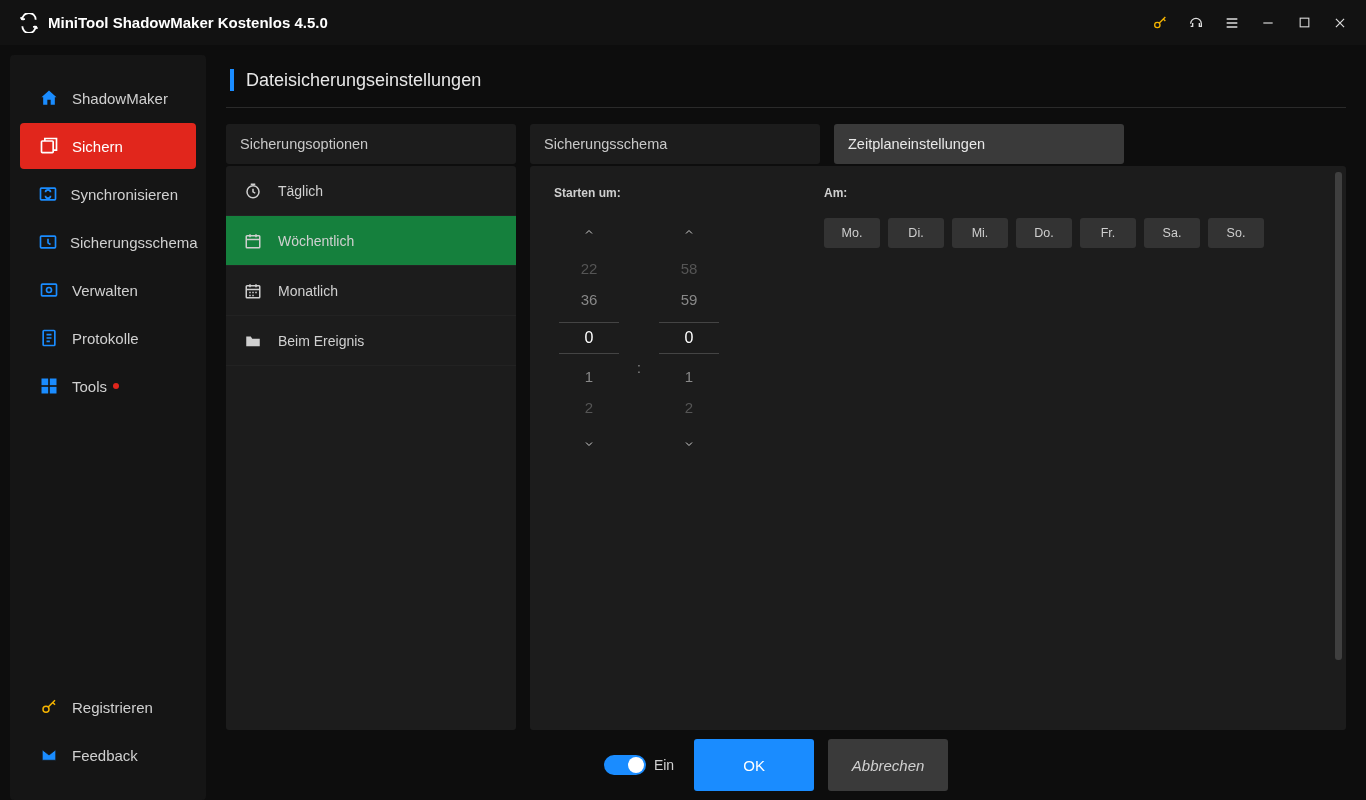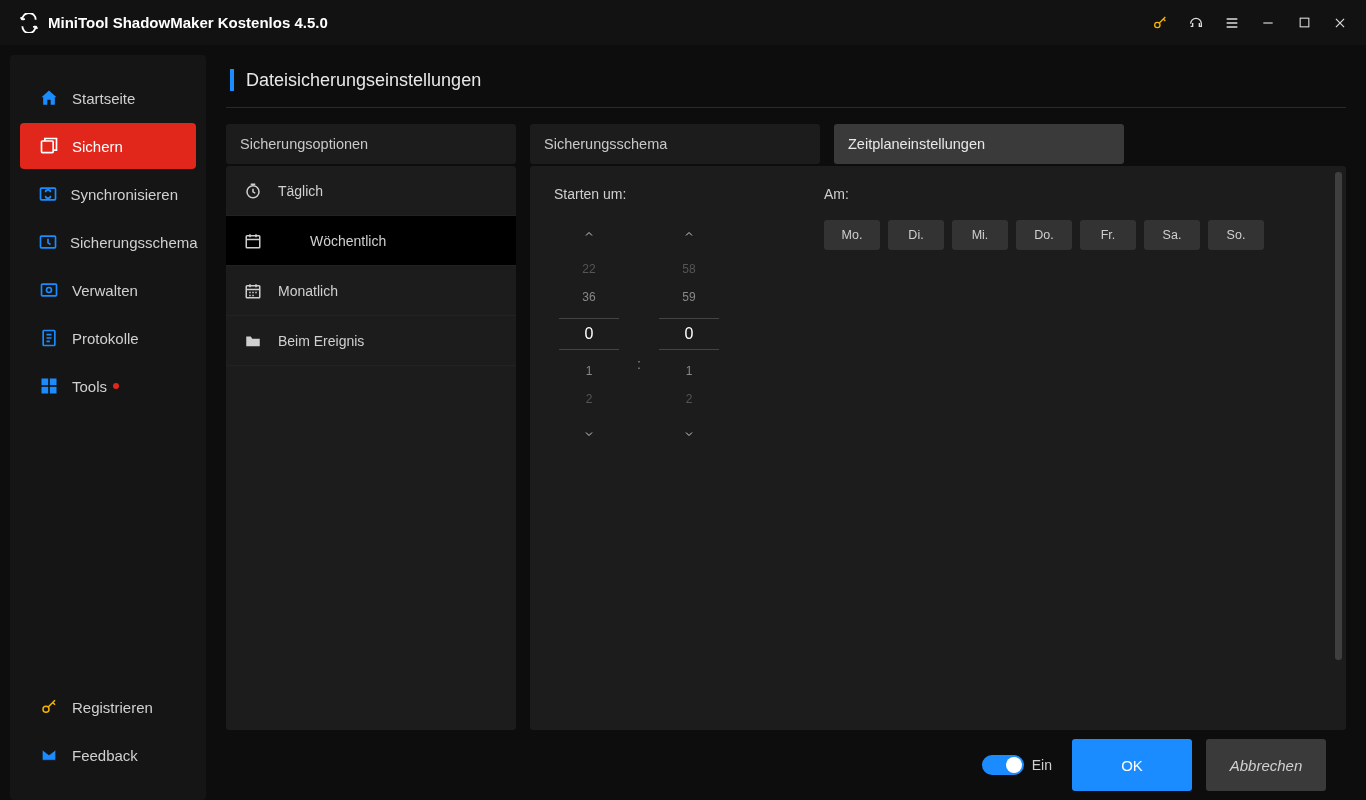--- a/index.html
+++ b/index.html
@@ -31,41 +31,41 @@
   .page-header-bar { width:4px; height:22px; background:#1a8cff; margin-right:12px;}
   .page-title { font-size:18px; color:#e8e8e8; }
   
   .tabs-row { display:flex; gap:14px; margin-bottom:2px; }
   .tab { flex:0 0 290px; height:40px; background:#1c1c1c; display:flex; align-items:center; padding:0 14px; border-radius:3px; cursor:pointer; font-size:14.5px;color:#c8c8c8;}
   .tab.active { background:#3a3a3a; color:#e8e8e8; }
   
   .content-row { display:flex; gap:14px; flex:1; min-height:0; }
   .left-panel { flex:0 0 290px; background:#1c1c1c; border-radius:3px; }
   .freq-item { height:50px; display:flex; align-items:center; padding:0 16px; cursor:pointer; border-bottom:1px solid #222;}
-  .freq-item.active { background:#000000;gap:32px; }
+  .freq-item.active { background:#15803d; }
   .freq-icon { width:22px;height:22px;margin-right:14px;display:flex;align-items:center;justify-content:center;}
   
   .right-panel { flex:1; background:#1c1c1c; border-radius:3px; padding:20px 24px; position:relative;}
   .right-scroll { position:absolute; right:4px; top:6px; bottom:70px; width:7px; background:#3f3f3f; border-radius:3px;}
   .schedule-row { display:flex; gap:100px; }
-  .sched-col h4 { font-weight:400; font-size:14px; color:#cfcfcf; margin-bottom:18px;}
+  .sched-col h4 { font-weight:700; font-size:12px; color:#cfcfcf; margin-bottom:18px;}
   
   .spinner-pair { display:flex; align-items:center; }
   .spinner { width:70px; text-align:center; }
   .spin-btn { height:28px; cursor:pointer; display:flex;align-items:center;justify-content:center;color:#cfcfcf;}
   .spin-vals { display:flex; flex-direction:column; align-items:center; gap:14px; padding:14px 0;}
-  .spin-val { color:#888; font-size:12px;}
+  .spin-val { color:#888; font-size:15px;}
   .spin-val.faded { color:#555;}
   .spin-val.current { color:#fff; font-size:16px; border-top:1px solid #444;border-bottom:1px solid #444;width:60px;padding:6px 0;}
   .spin-sep { width:30px; text-align:center; color:#888; align-self:center; padding-top:60px;}
   
   .days-row { display:flex; gap:8px;}
   .day-btn { width:56px; height:30px; background:#333; border-radius:3px; display:flex;align-items:center;justify-content:center; font-size:12.5px; color:#cfcfcf; cursor:pointer;}
   
-  .footer-bar { height:70px; display:flex; align-items:center; justify-content:flex-end; gap:14px; padding-right:20px;}
+  .footer-bar { height:70px; display:flex; align-items:center; justify-content:center; gap:14px; padding-right:20px;}
   .toggle-wrap { display:flex; align-items:center; gap:8px; margin-right:6px;}
   .toggle { width:42px; height:20px; background:#1a8cff; border-radius:10px; position:relative; cursor:pointer;}
   .toggle-knob { position:absolute; right:2px; top:2px; width:16px;height:16px;background:#fff;border-radius:50%;}
   .btn { width:120px; height:52px; border:none; border-radius:3px; cursor:pointer; font-size:15px;}
   .btn-primary { background:#1a8cff; color:#fff;}
   .btn-secondary { background:#3a3a3a; color:#d0d0d0;font-style:italic;}
   
   svg { display:block; }
 </style>
 </head>
@@ -119,21 +119,21 @@
 <div class="app-body">
 
   <div class="sidebar">
     <div class="side-top">
       <div class="side-item">
         <span class="side-icon">
             <svg width="20" height="20" viewBox="0 0 24 24" fill="#1a8cff">
               <path d="M12 3l9 8h-2v9h-5v-6h-4v6H5v-9H3z"></path>
             </svg>
           </span>
-        <span class="side-label">Startseite</span>
+        <span class="side-label">ShadowMaker</span>
       </div>
       <div class="side-item active">
         <span class="side-icon">
             <svg width="20" height="20" viewBox="0 0 24 24" fill="none" stroke="#fff" stroke-width="2">
               <rect x="3" y="6" width="14" height="14" rx="1"></rect>
               <path d="M7 6V3h14v14h-3"></path>
             </svg>
           </span>
         <span class="side-label">Sichern</span>
       </div>

